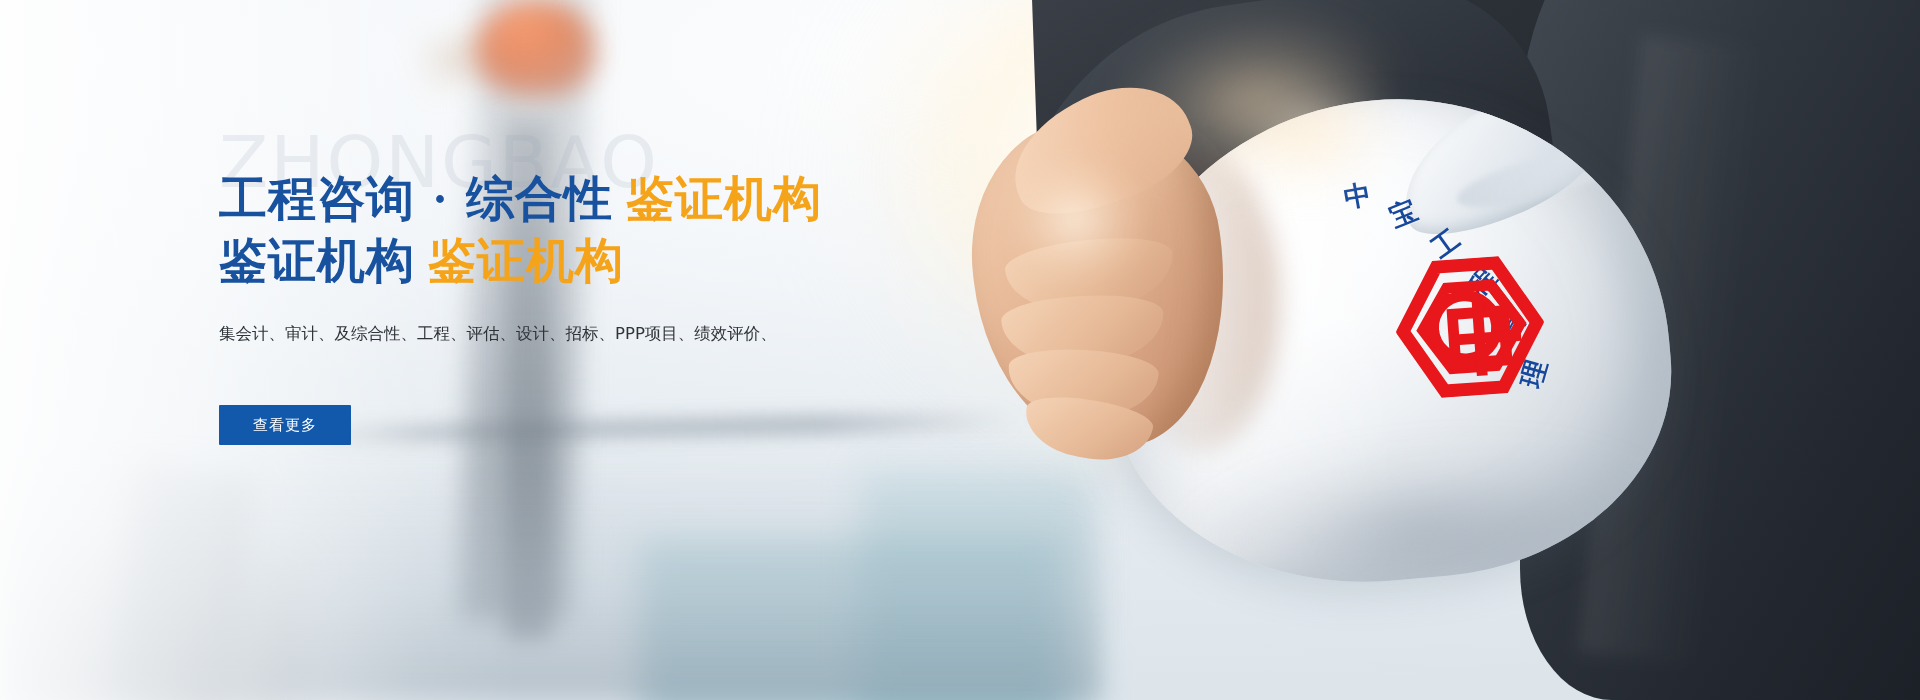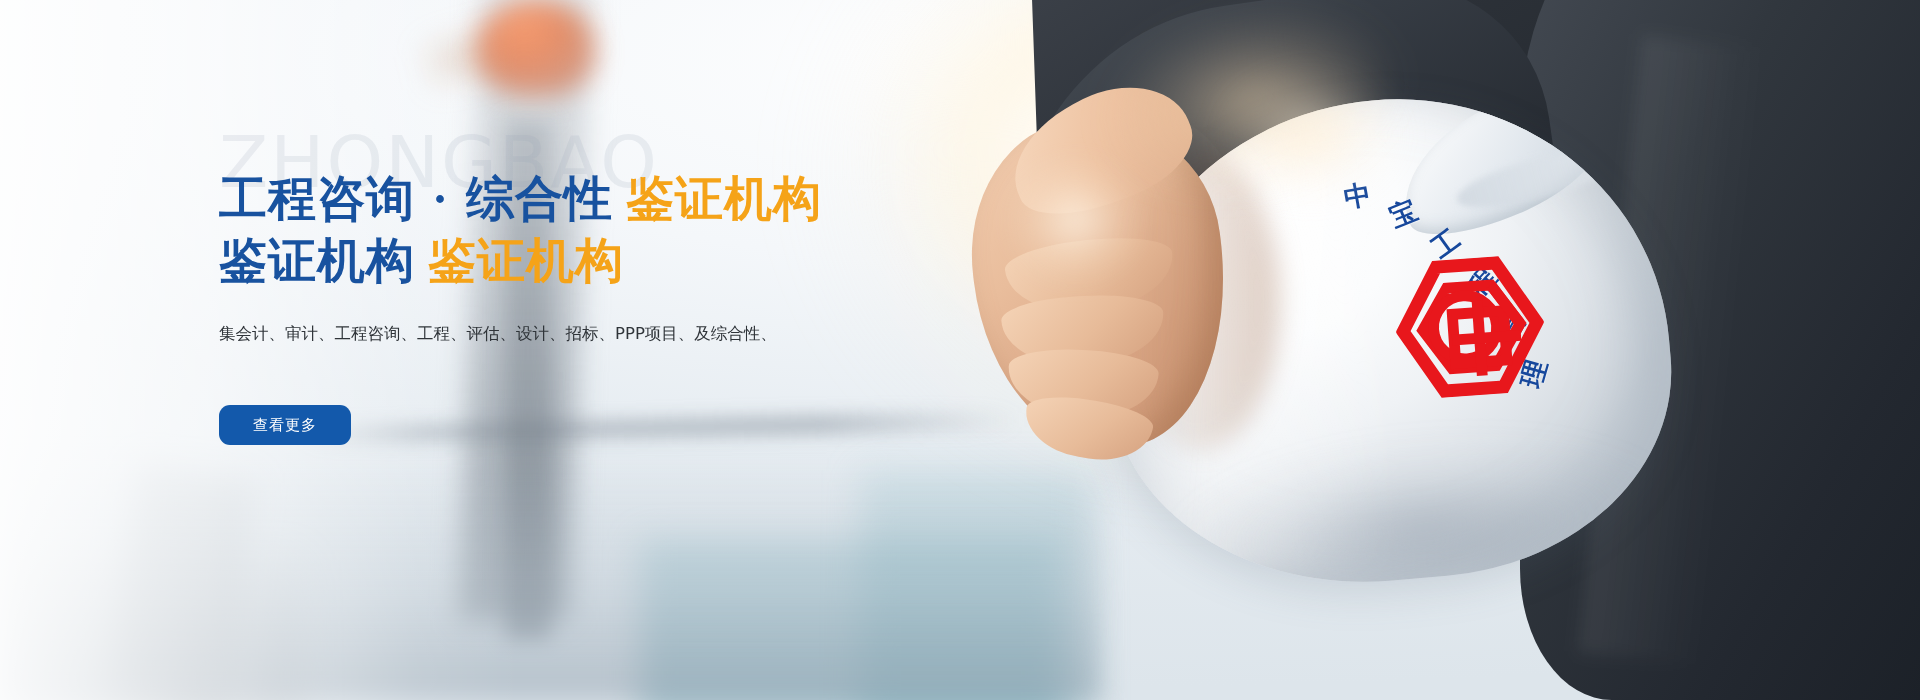--- a/index.html
+++ b/index.html
@@ -318,21 +318,21 @@
     font-family: "DejaVu Sans", "Liberation Sans", sans-serif;
   }
   .subtext div { white-space: nowrap; }
 
   .cta {
     position: absolute;
     left: 0; top: 405px;
     width: 132px; height: 40px;
     background: #1359ab;
     border: none;
-    border-radius: 11px;
+    border-radius: 1px;
     color: #ffffff;
     font-size: 15px;
     font-family: Liberation Mono, monospace;
     cursor: pointer;
     letter-spacing: 1px;
   }
 </style>
 </head>
 <body>
 
@@ -420,19 +420,19 @@
         <span class="t-blue">综合性</span>
         <span class="t-orange">鉴证机构</span>
       </span>
       <span class="l2">
         <span class="t-blue">鉴证机构</span>
         <span class="t-orange">鉴证机构</span>
       </span>
     </div>
 
     <div class="subtext">
-      <div>集会计、审计、工程咨询、工程、评估、设计、招标、PPP项目、及综合性、</div>
+      <div>集会计、审计、及综合性、工程、评估、设计、招标、PPP项目、绩效评价、</div>
     </div>
 
     <button class="cta">查看更多</button>
   </div>
 
 </div>
 
 </body></html>

